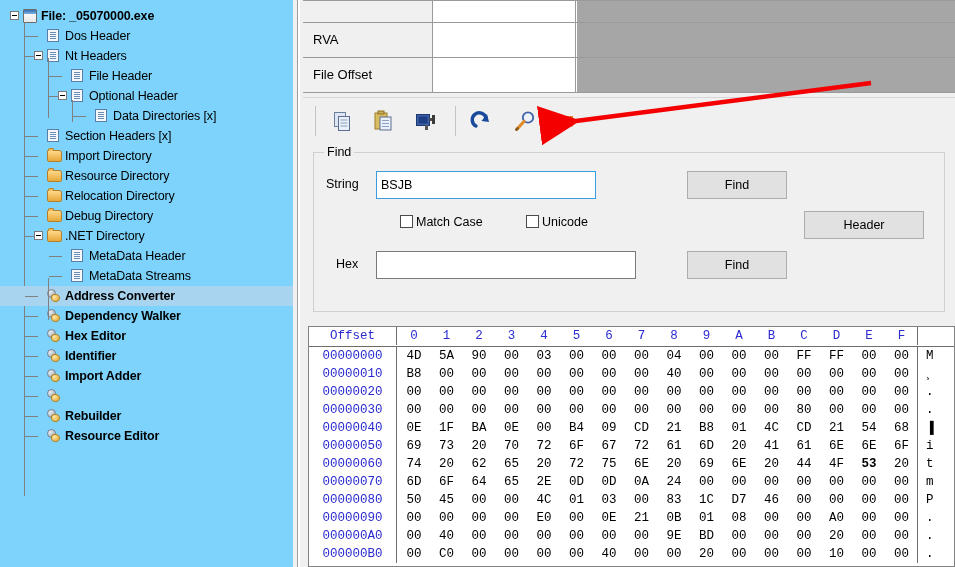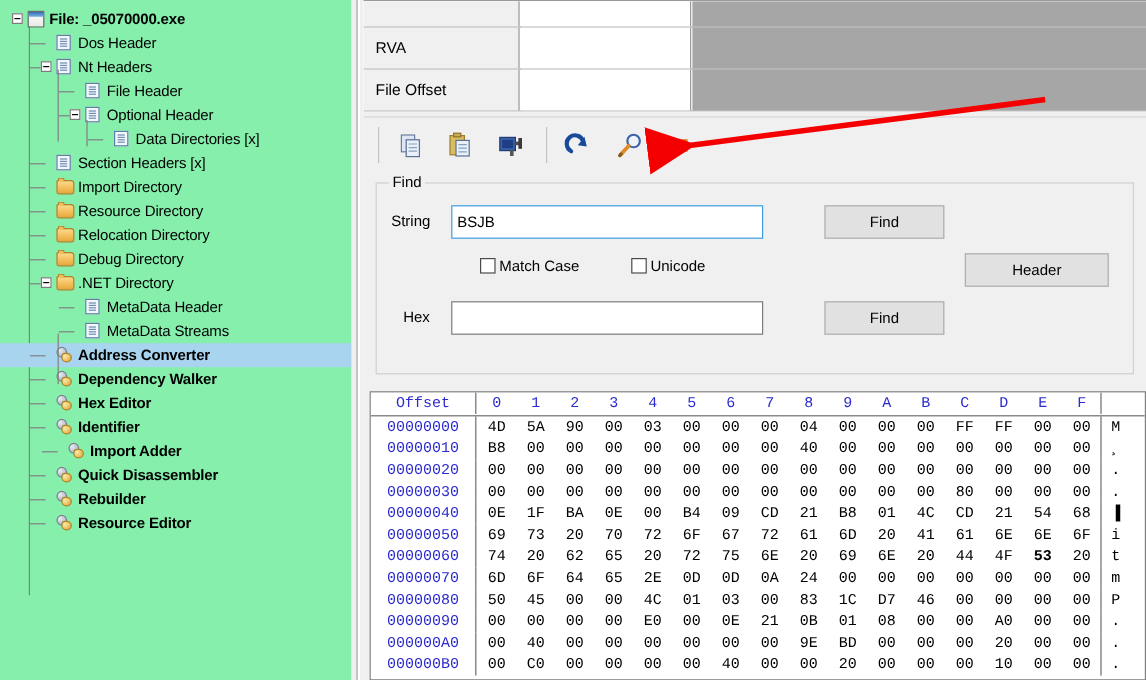--- a/index.html
+++ b/index.html
@@ -7,21 +7,21 @@
   body{
     width:955px;height:567px;overflow:hidden;
     background:#ffffff;
     font-family:"Liberation Sans",sans-serif;
     font-size:12px;color:#000;
     position:relative;
   }
   
   #tree-panel{
     position:absolute;left:0;top:0;width:293px;height:567px;
-    background:#86efac;overflow:hidden;
+    background:#7dd3fc;overflow:hidden;
   }
   .tree-row{
     position:relative;height:20px;line-height:20px;
     white-space:nowrap;font-size:12.5px;
   }
   .tree-row.selected{background:#a8d4f0;}
   .tree-label{
     position:relative;display:inline-block;vertical-align:top;
     letter-spacing:-0.15px;
   }
@@ -309,35 +309,34 @@
         <span class="tree-label bold" style="position: absolute; left: 65px; top: 0px;">Hex Editor</span>
       </div>
       <div class="tree-row" style="position: absolute; left: 0px; width: 293px; top: 346px;">
         <div class="hline" style="left: 25px; top: 10px; width: 13px;"></div>
         <span class="ico ico-tool" style="left: 47px;">
           <i class="b1"></i>
           <i class="b2"></i>
         </span>
         <span class="tree-label bold" style="position: absolute; left: 65px; top: 0px;">Identifier</span>
       </div>
-      <div class="tree-row" style="position: absolute; left: 10px; width: 284px; top: 366px;">
+      <div class="tree-row" style="position: absolute; left: 0px; width: 284px; top: 366px;">
         <div class="hline" style="left: 25px; top: 10px; width: 13px;"></div>
         <span class="ico ico-tool" style="left: 47px;">
           <i class="b1"></i>
           <i class="b2"></i>
         </span>
         <span class="tree-label bold" style="position: absolute; left: 65px; top: 0px;">Import Adder</span>
       </div>
       <div class="tree-row" style="position: absolute; left: 0px; width: 293px; top: 386px;">
         <div class="hline" style="left: 25px; top: 10px; width: 13px;"></div>
         <span class="ico ico-tool" style="left: 47px;">
           <i class="b1"></i>
           <i class="b2"></i>
         </span>
-        <span class="tree-label bold" style="position: absolute; left: 65px; top: 0px;">Quick Disassembler</span>
       </div>
       <div class="tree-row" style="position: absolute; left: 0px; width: 293px; top: 406px;">
         <div class="hline" style="left: 25px; top: 10px; width: 13px;"></div>
         <span class="ico ico-tool" style="left: 47px;">
           <i class="b1"></i>
           <i class="b2"></i>
         </span>
         <span class="tree-label bold" style="position: absolute; left: 65px; top: 0px;">Rebuilder</span>
       </div>
       <div class="tree-row" style="position: absolute; left: 0px; width: 293px; top: 426px;">
@@ -445,21 +444,21 @@
           <rect x="4" y="6" width="1.6" height="14" fill="#2b3fa0"></rect>
         </g>
       </svg>
     </div>
   </div>
 
   <div id="find-group">
     <div class="legend">Find</div>
 
     <div class="fld-label" style="left:12px;top:24px;">String</div>
-    <input class="txtbox focused" style="left: 62px; top: 18px; width: 260px;" type="text" value="BSJB">
+    <input class="txtbox focused" style="left: 62px; top: 18px; width: 220px;" type="text" value="BSJB">
 
     <div class="btn" style="left:373px;top:18px;width:100px;">Find</div>
 
     <div class="chk" style="left:86px;top:62px;">
       <span class="box"></span><span>Match Case</span>
     </div>
     <div class="chk" style="left:212px;top:62px;">
       <span class="box"></span><span>Unicode</span>
     </div>
     <div class="btn" style="left:490px;top:58px;width:120px;">Header</div>

